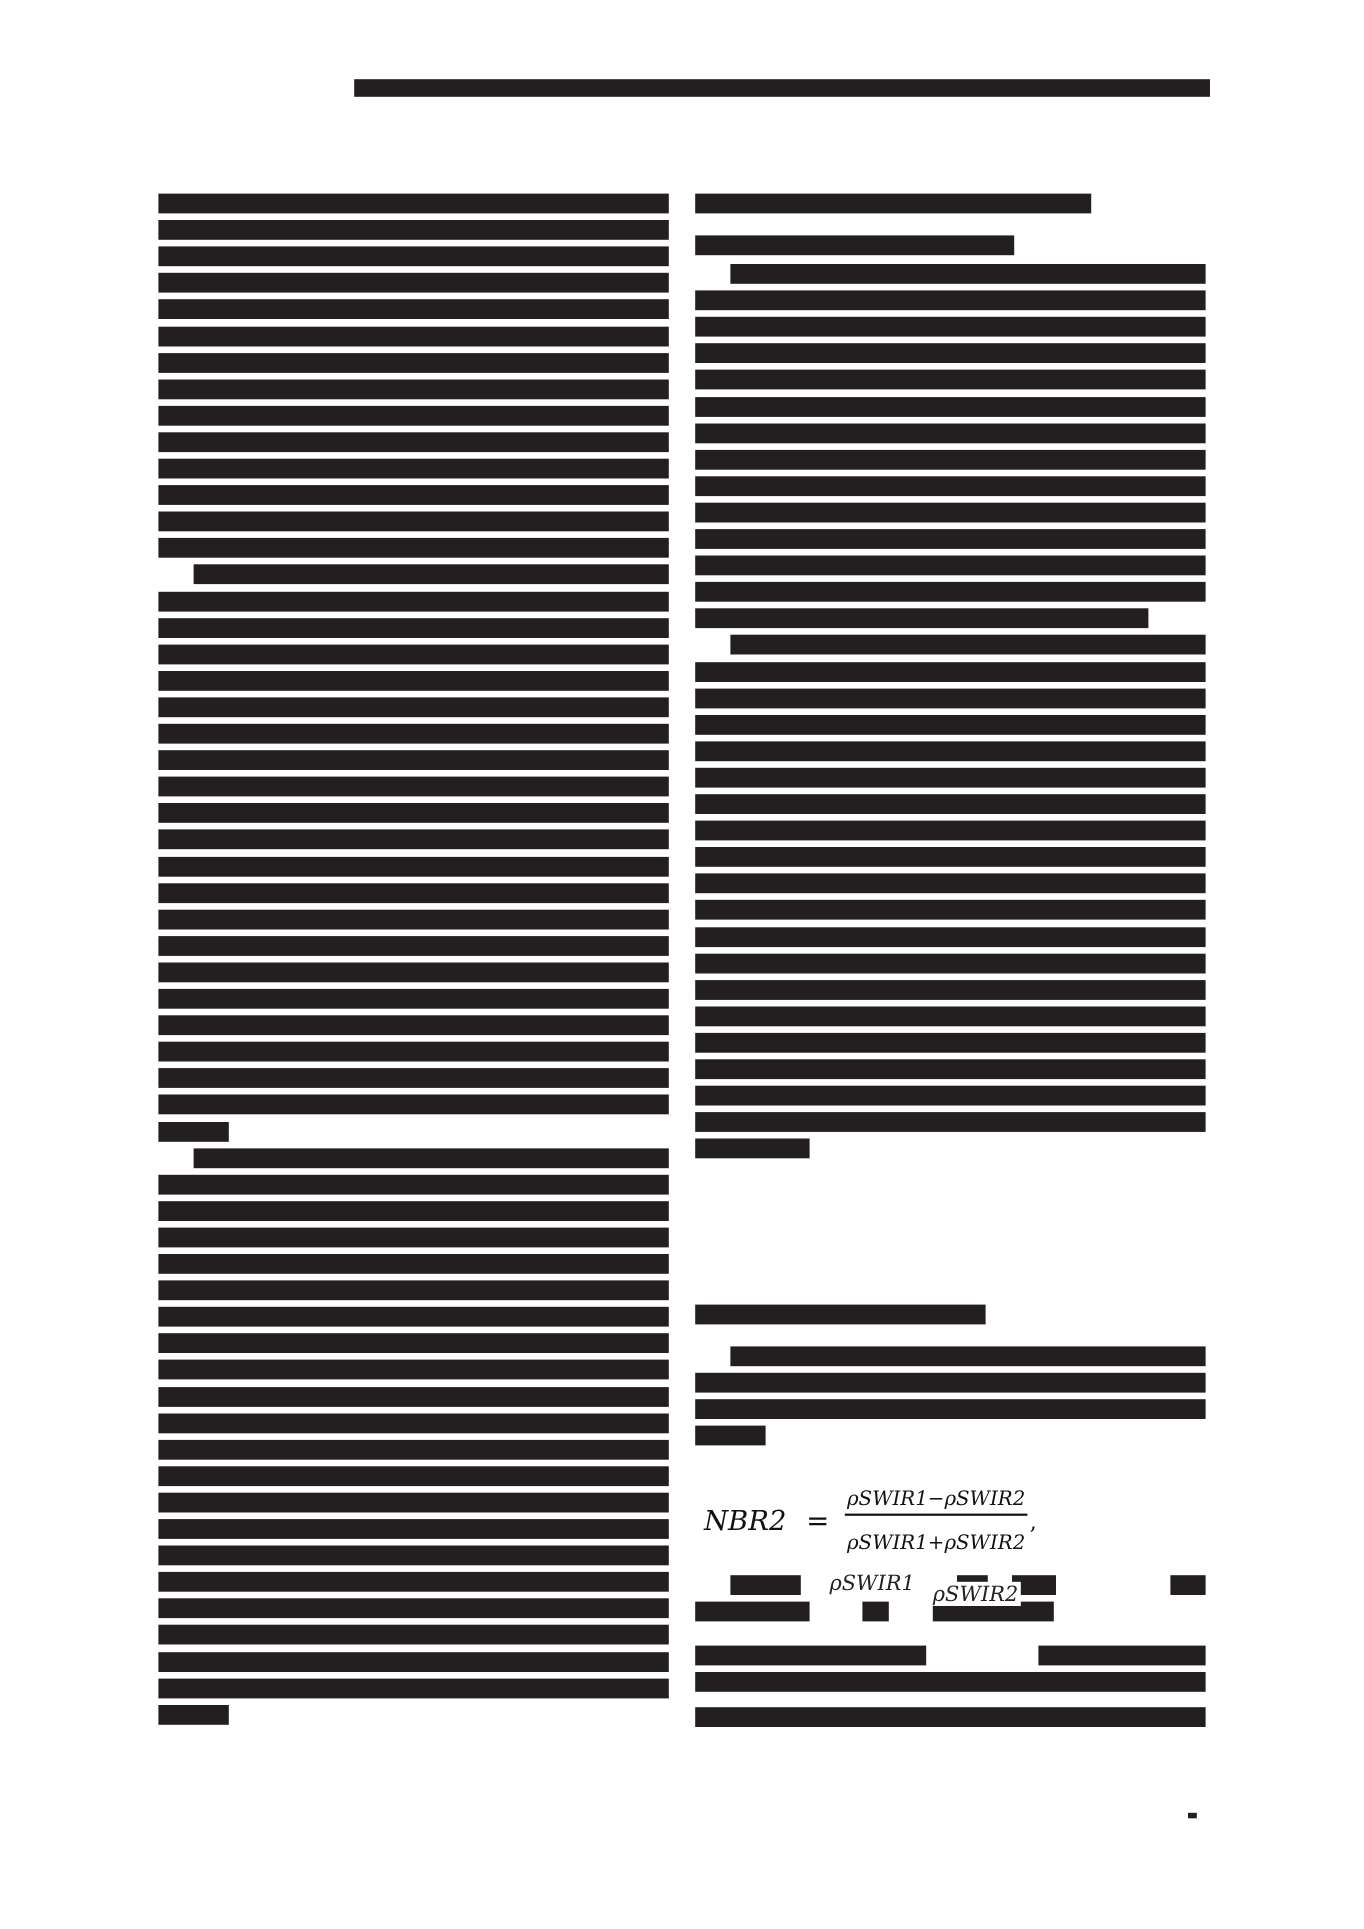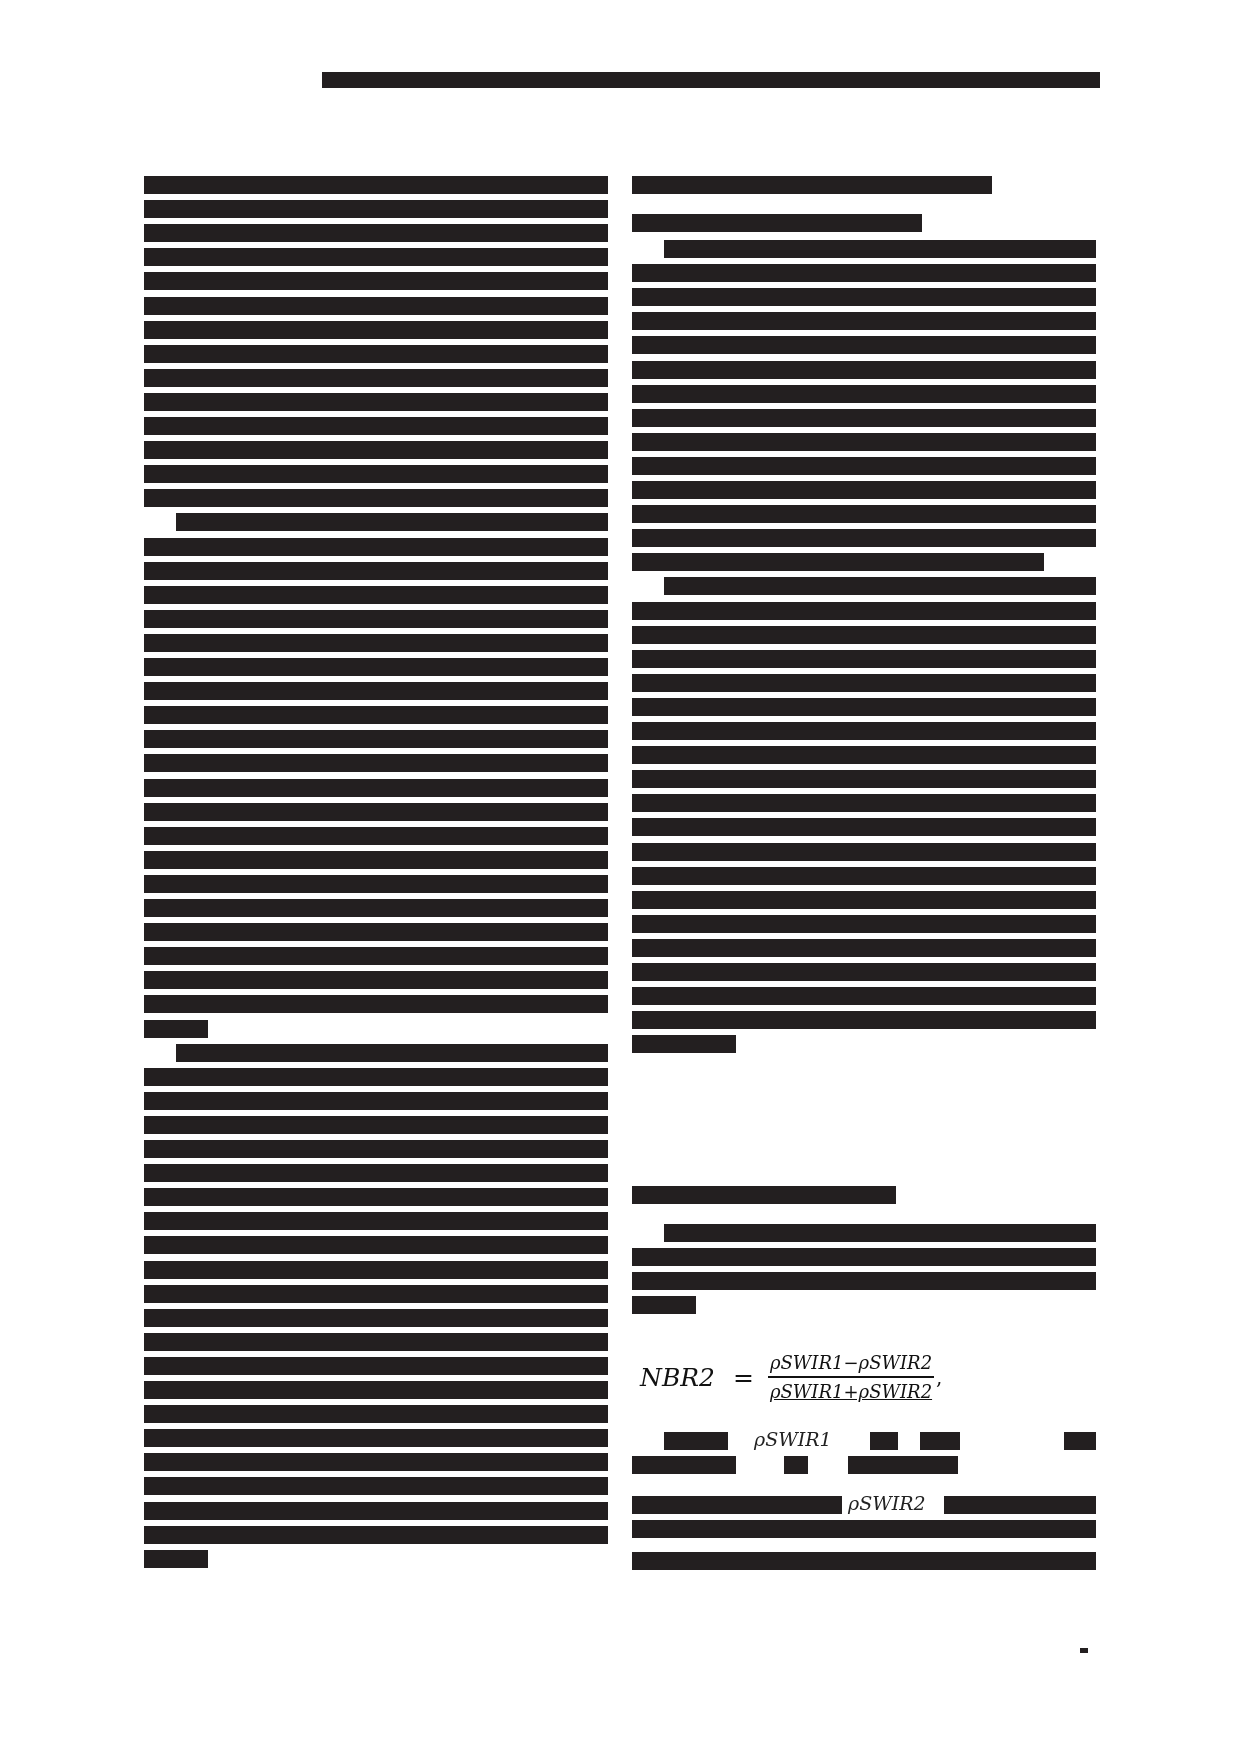--- a/index.html
+++ b/index.html
@@ -2,21 +2,21 @@
 <html><head>
 <meta charset="utf-8">
 <style>
   html,body{margin:0;padding:0;background:#fff;}
   body{width:1240px;height:1754px;position:relative;overflow:hidden;font-family:"DejaVu Serif",serif;}
   .bar{position:absolute;background:#231f20;height:18px;}
   .hdr{position:absolute;left:322px;top:72px;width:778px;height:16px;background:#231f20;}
   .eq{position:absolute;left:640px;top:1352px;font-family:"DejaVu Serif",serif;font-style:italic;color:#111;font-size:25px;display:flex;align-items:center;}
   .frac{display:inline-flex;flex-direction:column;align-items:center;font-size:18px;margin-left:14px;}
   .frac .num{padding:0 2px 3px 2px;border-bottom:2px solid #111;}
-  .frac .den{padding-top:3px;text-decoration:underline;}
+  .frac .den{padding-top:14px;}
   .inline-math{position:absolute;font-family:"DejaVu Serif",serif;font-style:italic;font-size:19px;color:#222;background:#fff;padding:0 2px;}
   .pagenum{position:absolute;left:1080px;top:1648px;width:8px;height:5px;background:#231f20;}
 </style>
 </head>
 <body>
 
 <div class="hdr"></div>
 
 <div id="left-col">
     <div class="bar" style="left: 144px; top: 176px; width: 464px;"></div>
@@ -137,15 +137,15 @@
   <span>NBR2</span>
   <span style="margin:0 0 0 18px;font-style:normal">=</span>
   <span class="frac">
     <span class="num">ρSWIR1−ρSWIR2</span>
     <span class="den">ρSWIR1+ρSWIR2</span>
   </span>
   <span style="font-style:normal;font-size:20px;margin-left:2px">,</span>
 </div>
 
 <span class="inline-math" style="left:752px;top:1428px;">ρSWIR1</span>
-<span class="inline-math" style="left:846px;top:1492px;">ρSWIR2</span>
+<span class="inline-math" style="left:846px;top:1438px;">ρSWIR2</span>
 
 <div class="pagenum"></div>
 
 </body></html>

